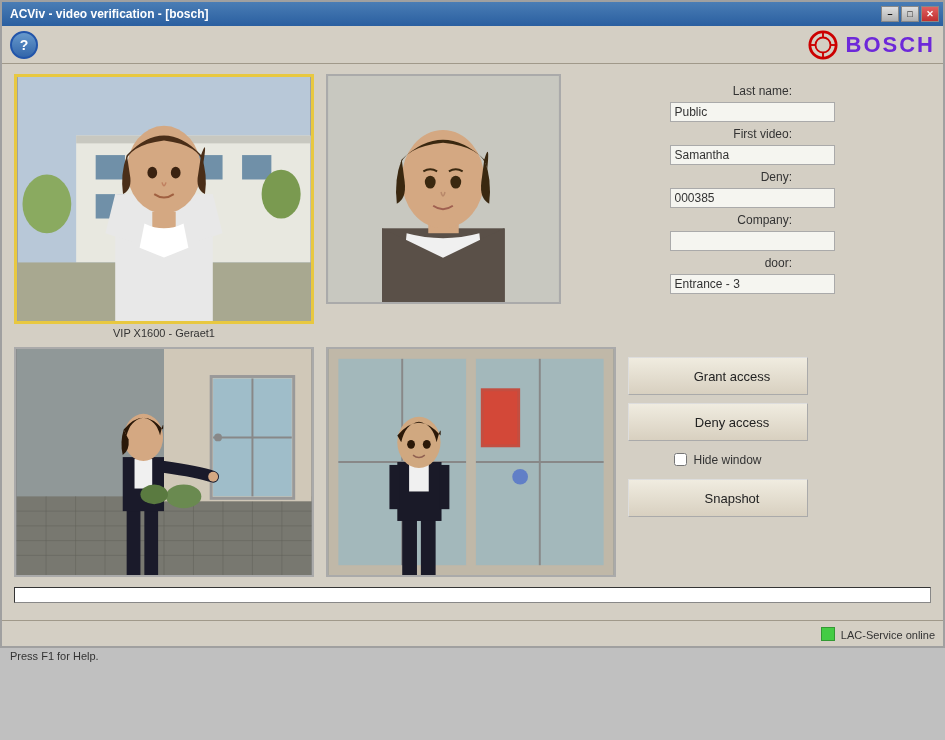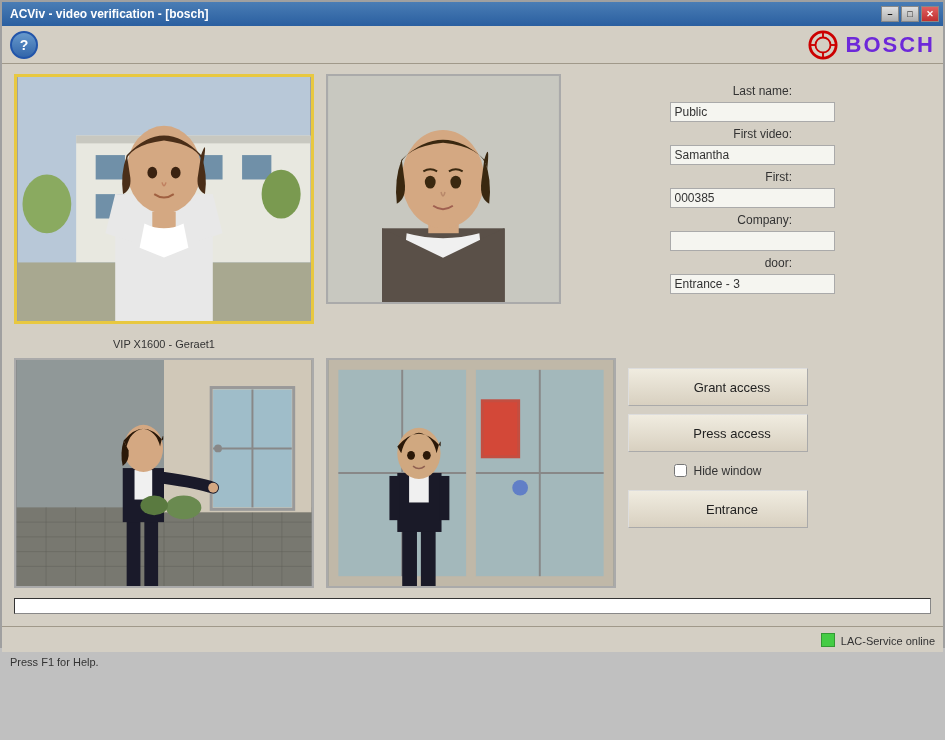--- a/index.html
+++ b/index.html
@@ -147,21 +147,21 @@
     .video-panel-small-right {
       width: 290px;
       height: 230px;
       border: 2px solid #aaa;
     }
 
     .video-label {
       text-align: center;
       font-size: 11px;
       color: #333;
-      margin-top: 14px;
+      margin-top: 3px;
     }
 
     .form-row {
       display: flex;
       align-items: center;
       gap: 4px;
       flex-direction: column;
     }
 
     .form-label {
@@ -433,21 +433,21 @@
       <div class="top-right">
         <div class="form-row">
           <span class="form-label">Last name:</span>
           <input class="form-input" type="text" readonly="" value="Public" style="">
         </div>
         <div class="form-row">
           <span class="form-label">First video:</span>
           <input class="form-input" type="text" readonly="" value="Samantha" style="">
         </div>
         <div class="form-row">
-          <span class="form-label">First:</span>
+          <span class="form-label">Deny:</span>
           <input class="form-input" type="text" readonly="" value="000385" style="">
         </div>
         <div class="form-row">
           <span class="form-label">Company:</span>
           <input class="form-input" type="text" readonly="" value="" style="">
         </div>
         <div class="form-row">
           <span class="form-label">door:</span>
           <input class="form-input" type="text" readonly="" value="Entrance - 3" style="">
         </div>
@@ -553,26 +553,26 @@
 
             <ellipse cx="24" cy="57" rx="4" ry="4.5" fill="#2a1808"></ellipse>
             <ellipse cx="40" cy="57" rx="4" ry="4.5" fill="#2a1808"></ellipse>
             <path d="M26 68 Q32 73 38 68" stroke="#906050" fill="none" stroke-width="1.5"></path>
           </g>
         </svg>
       </div>
 
       <div class="bottom-right">
         <button class="action-btn">Grant access</button>
-        <button class="action-btn">Press access</button>
+        <button class="action-btn">Deny access</button>
         <div class="checkbox-row">
           <input type="checkbox" class="checkbox-input" style="">
           <span class="checkbox-label">Hide window</span>
         </div>
-        <button class="action-btn">Entrance</button>
+        <button class="action-btn">Snapshot</button>
       </div>
 
     </div>
 
     <div class="bottom-progress"></div>
 
   </div>
 
   <div class="status-bar">
     <span class="help-text">Press F1 for Help.</span>

